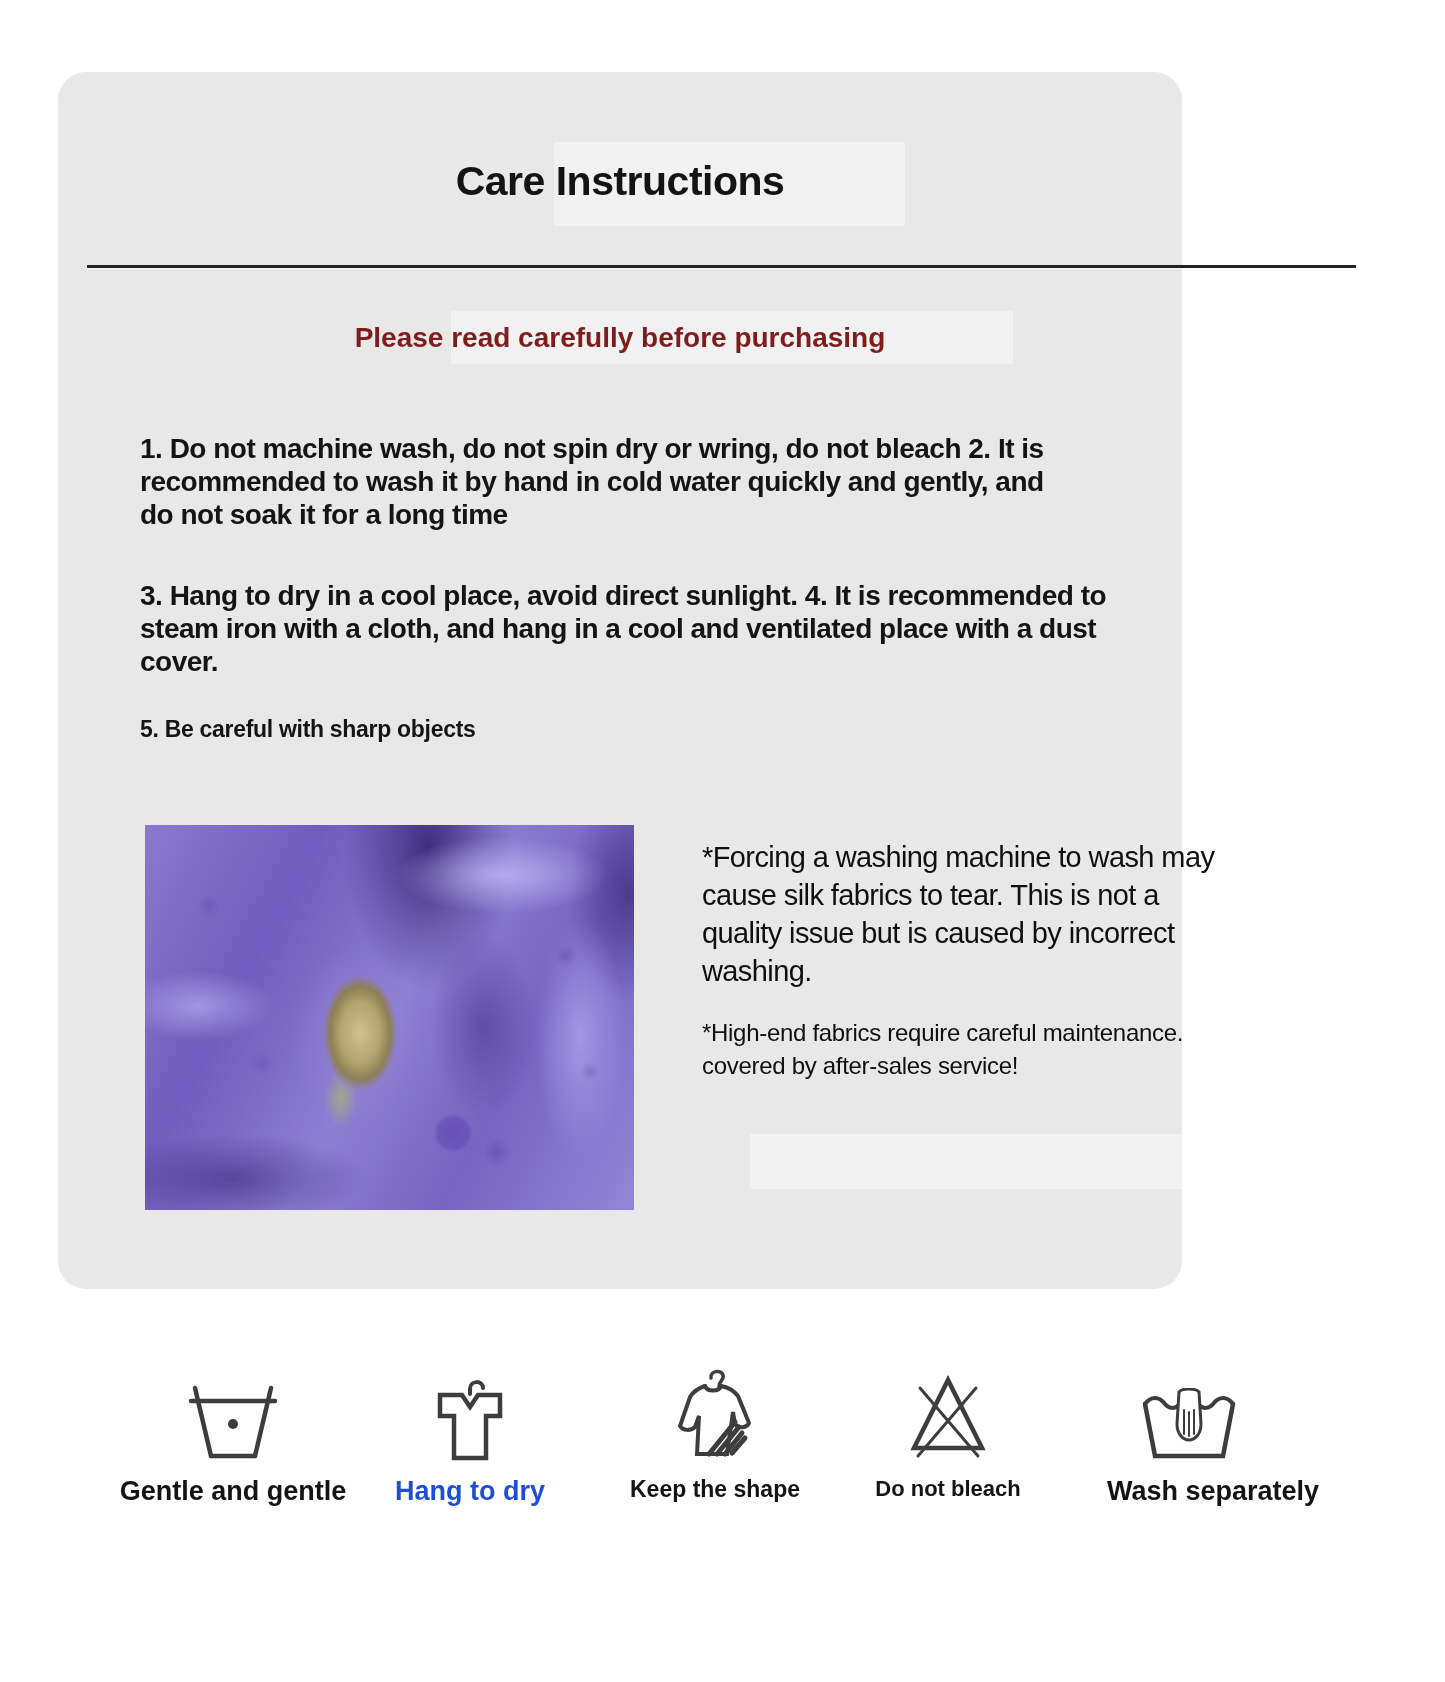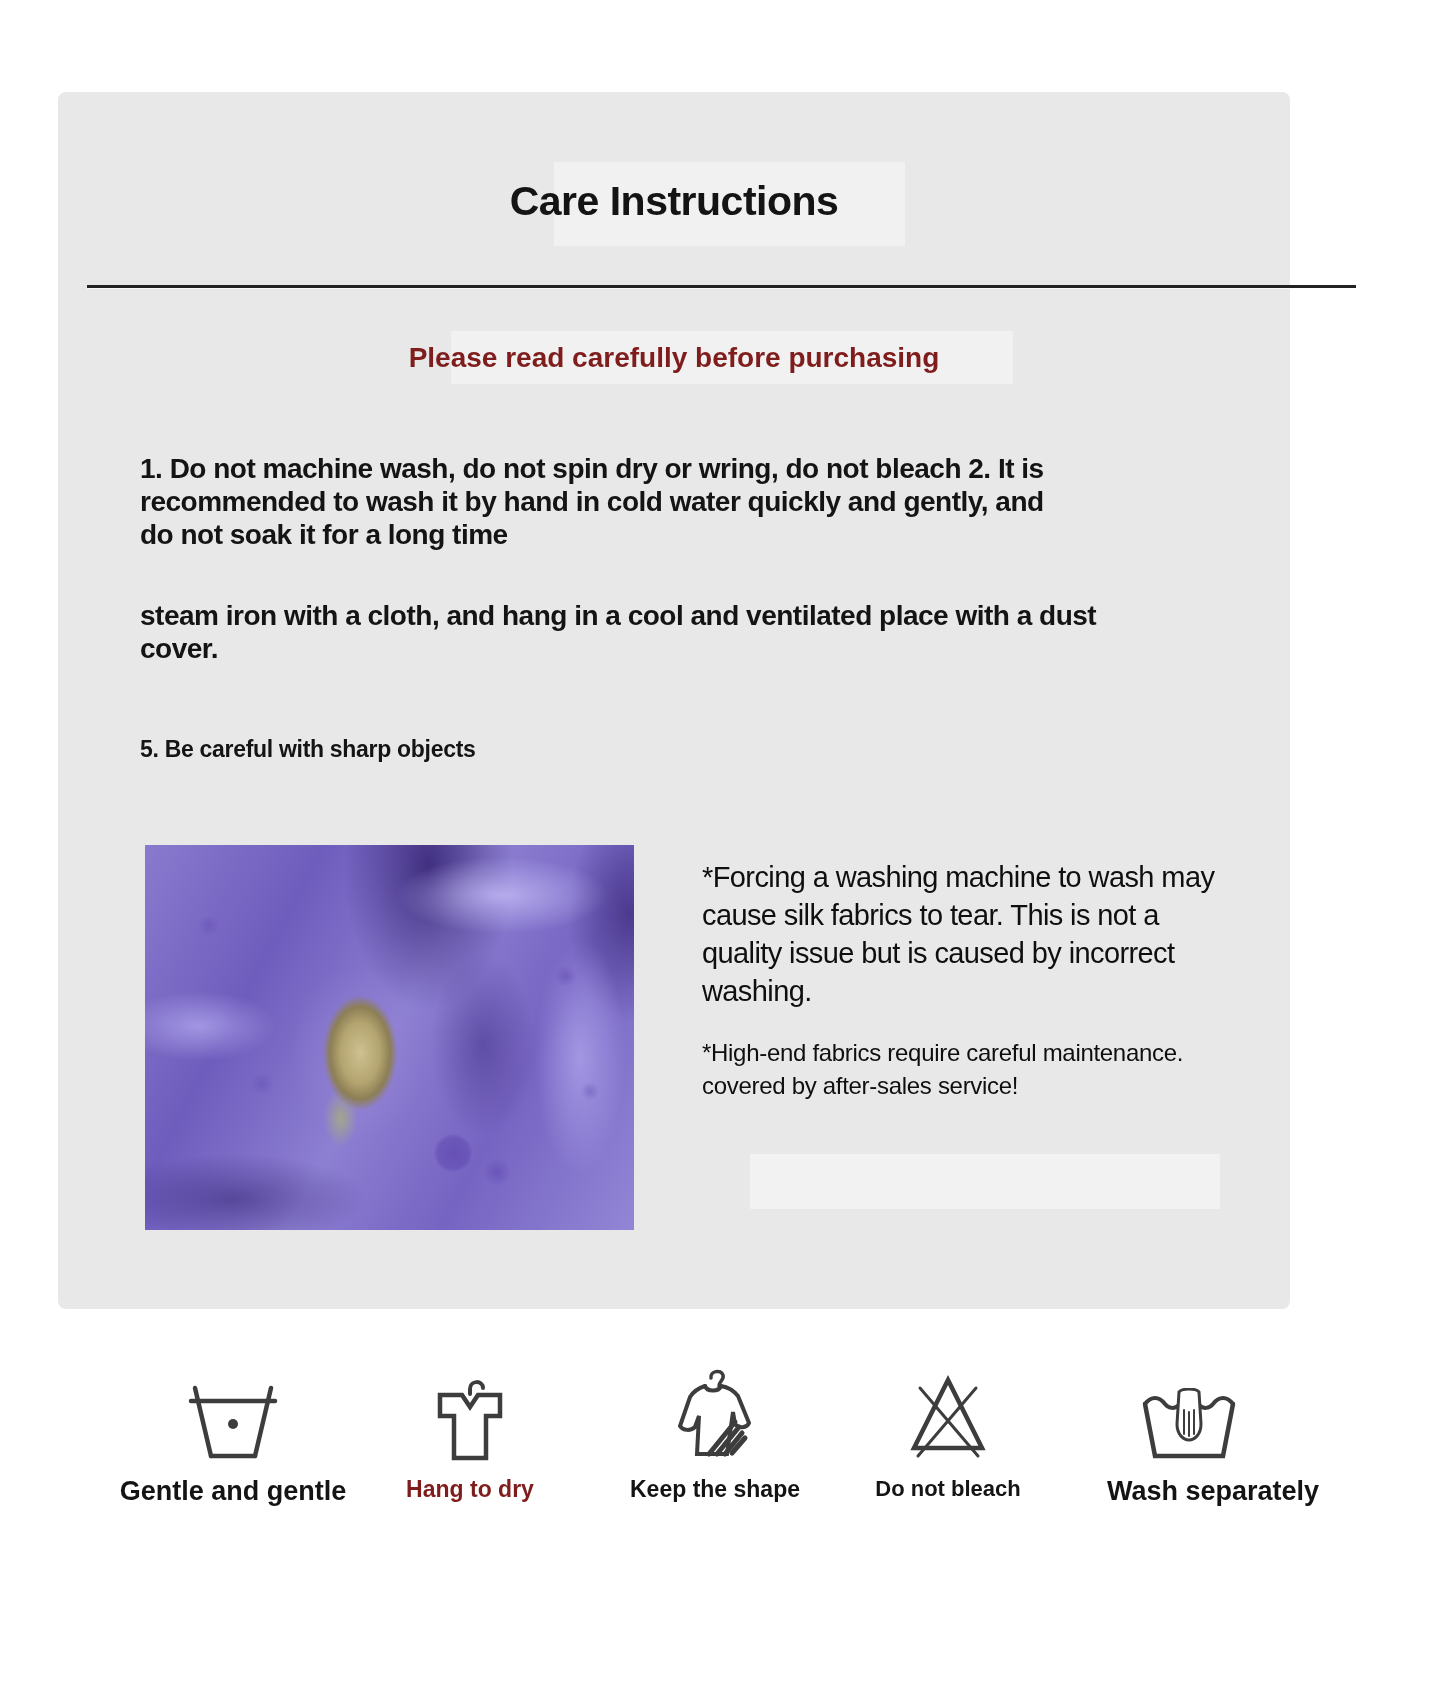--- a/index.html
+++ b/index.html
@@ -1,22 +1,22 @@
 <!DOCTYPE html>
 <html><head>
 <meta charset="utf-8">
 <style>
   html,body{margin:0;padding:0;}
   body{
     width:1445px;height:1682px;position:relative;background:#ffffff;
     font-family:"Liberation Sans", sans-serif;overflow:hidden;color:#141414;
   }
   .card{
-    position:absolute;left:58px;top:92px;width:1232px;height:1217px;
-    background:#e8e8e8;border-radius:8px;
+    position:absolute;left:58px;top:72px;width:1124px;height:1217px;
+    background:#e8e8e8;border-radius:28px;
   }
   .patch{position:absolute;background:rgba(252,252,252,0.45);}
   .patch-title{left:496px;top:70px;width:351px;height:84px;}
   .patch-subtitle{left:393px;top:239px;width:562px;height:53px;}
   .patch-watermark{left:692px;top:1062px;width:470px;height:55px;background:rgba(255,255,255,0.42);}
   .card-title{
     position:absolute;top:86px;left:0;width:100%;text-align:center;
     font-size:41px;font-weight:700;letter-spacing:-0.5px;color:#141414;
   }
   .divider{
@@ -55,21 +55,21 @@
   }
   .note{position:absolute;left:644px;font-weight:400;color:#0f0f0f;}
   .note .ln{white-space:nowrap;}
   .note-big{top:766px;font-size:29px;line-height:38px;letter-spacing:-0.6px;}
   .note-small{top:944px;font-size:24px;line-height:33px;letter-spacing:-0.3px;}
   .care-item{position:absolute;top:1350px;width:230px;display:flex;flex-direction:column;align-items:center;}
   .icon-box{height:112px;display:flex;align-items:flex-end;justify-content:center;}
   .care-label{margin-top:14px;font-weight:700;text-align:center;color:#141414;white-space:nowrap;}
   .ci-0{left:108px;margin-left:10px;} .ci-1{left:355px;} .ci-2{left:600px;} .ci-3{left:833px;} .ci-4{left:1074px;}
   .ci-0 .care-label{font-size:27px;}
-  .ci-1 .care-label{font-size:23px;color:#7f1d1d;}
+  .ci-1 .care-label{font-size:27px;color:#1d4ed8;}
   .ci-2 .care-label{font-size:23px;}
   .ci-3 .care-label{font-size:22px;}
   .ci-4 .care-label{font-size:27px;margin-left:48px;}
   .icon-svg{stroke:#3d3d3d;fill:none;stroke-linecap:round;}
 </style>
 </head>
 <body>
 
 <div class="card">
   <div class="patch patch-title"></div>
@@ -80,20 +80,21 @@
   <div class="divider"></div>
   <div class="subtitle">Please read carefully before purchasing</div>
 
   <div class="para para-1">
     <div class="ln">1. Do not machine wash, do not spin dry or wring, do not bleach 2. It is</div>
     <div class="ln">recommended to wash it by hand in cold water quickly and gently, and</div>
     <div class="ln">do not soak it for a long time</div>
   </div>
 
   <div class="para para-2">
+    <div class="ln">3. Hang to dry in a cool place, avoid direct sunlight. 4. It is recommended to</div>
     <div class="ln">steam iron with a cloth, and hang in a cool and ventilated place with a dust</div>
     <div class="ln">cover.</div>
   </div>
 
   <div class="para para-3">
     <div class="ln">5. Be careful with sharp objects</div>
   </div>
 
   <div class="fabric-photo"></div>
 

